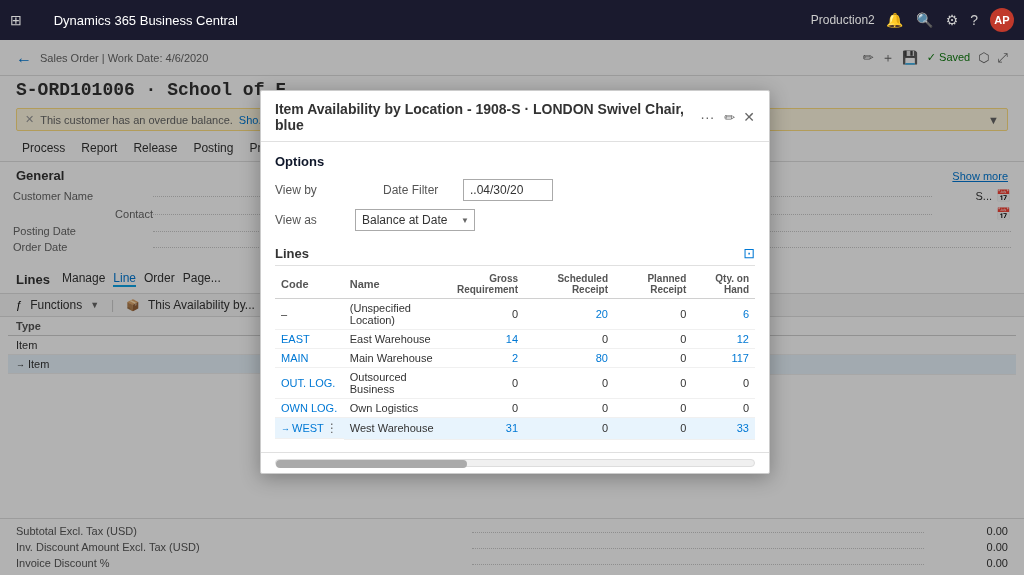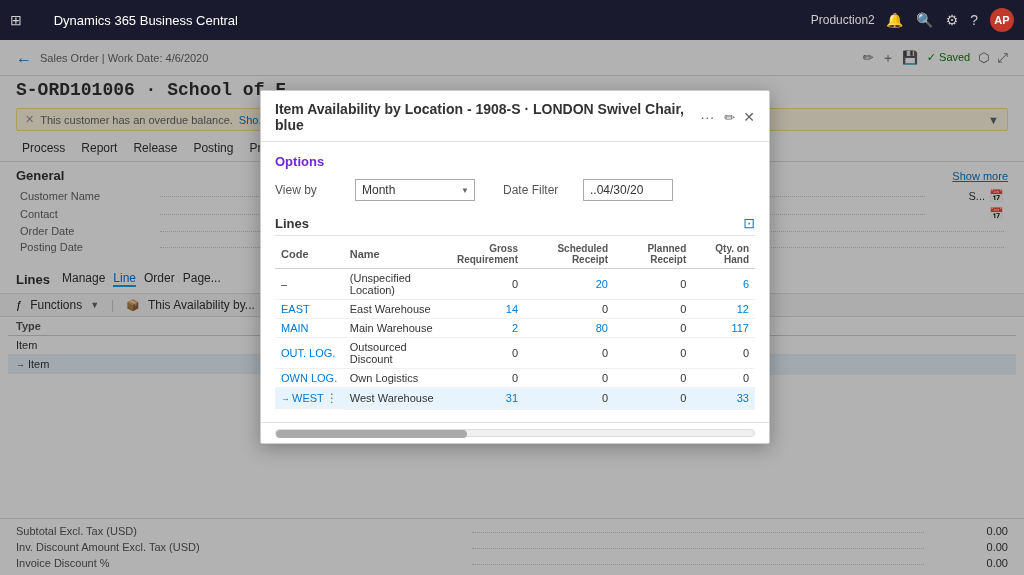--- a/index.html
+++ b/index.html
@@ -96,21 +96,21 @@
       align-items: center;
       padding: 10px 14px 8px;
       border-bottom: 1px solid #e0e0e0;
     }
     .dialog-title { font-size: 14px; font-weight: 600; color: #333; flex: 1; }
     .dialog-header-actions { display: flex; gap: 8px; align-items: center; margin-left: auto; }
     .dialog-header-actions span { color: #666; cursor: pointer; font-size: 14px; }
 
     .dialog-body { padding: 12px 14px; }
 
-    .options-title { font-size: 13px; font-weight: 600; color: #6d28d9; margin-bottom: 10px; }
+    .options-title { font-size: 13px; font-weight: 600; color: #0f172a; margin-bottom: 10px; }
 
     .options-row {
       display: flex;
       align-items: center;
       margin-bottom: 8px;
       gap: 0;
     }
     .options-row .opt-label { width: 80px; font-size: 12px; color: #555; }
     .opt-select {
       border: 1px solid #aaa;
@@ -294,39 +294,39 @@
     <span>Release</span>
     <span>Posting</span>
     <span>Prepa...</span>
   </div>
 
   <div style="display:flex; justify-content:space-between; align-items:center; padding:6px 16px 2px;">
     <span style="font-size:13px;font-weight:600;color:#333;">General</span>
     <span style="color:#0078d4;font-size:11px;cursor:pointer;text-decoration:underline;">Show more</span>
   </div>
 
-  <div style="padding:2px 20px;">
+  <div style="padding:2px 13px;">
     <div style="display:flex;align-items:center;padding:2px 0;">
       <span style="font-size:11px;color:#666;width:140px;">Customer Name</span>
       <span style="flex:1;border-bottom:1px dotted #ccc;height:1px;"></span>
       <span style="font-size:11px;color:#333;width:60px;text-align:right;">S...</span>
       <span style="font-size:12px;color:#666;margin-left:4px;">📅</span>
     </div>
     <div style="display:flex;align-items:center;padding:2px 0;">
-      <span style="font-size:11px;color:#666;width:140px;">Contact</span>
+      <span style="font-size:11px;color:#666;width:140px;text-align:right;">Contact</span>
       <span style="flex:1;border-bottom:1px dotted #ccc;height:1px;"></span>
       <span style="font-size:11px;color:#333;width:60px;text-align:right;"></span>
       <span style="font-size:12px;color:#666;margin-left:4px;">📅</span>
     </div>
     <div style="display:flex;align-items:center;padding:2px 0;">
+      <span style="font-size:11px;color:#666;width:140px;">Posting Date</span>
+      <span style="flex:1;border-bottom:1px dotted #ccc;height:1px;"></span>
+    </div>
+    <div style="display:flex;align-items:center;padding:2px 0;">
       <span style="font-size:11px;color:#666;width:140px;">Order Date</span>
-      <span style="flex:1;border-bottom:1px dotted #ccc;height:1px;"></span>
-    </div>
-    <div style="display:flex;align-items:center;padding:2px 0;">
-      <span style="font-size:11px;color:#666;width:140px;">Posting Date</span>
       <span style="flex:1;border-bottom:1px dotted #ccc;height:1px;"></span>
     </div>
   </div>
 
   <div class="bg-lines-bar">
     <span style="font-size:13px;font-weight:600;color:#333;">Lines</span>
     <div class="sub-menu">
       <span>Manage</span>
       <span style="color:#0078d4;border-bottom:2px solid #0ea5e9;">Line</span>
       <span>Order</span>
@@ -400,29 +400,32 @@
         <span style="font-size:13px;color:#666;">✏</span>
         <span style="font-size:14px;color:#666;">✕</span>
       </div>
     </div>
 
     <div class="dialog-body">
       <div class="options-title">Options</div>
 
       <div class="options-row">
         <span class="opt-label">View by</span>
-        <div class="select-wrapper">
-          <select class="opt-select">
-            <option>Month</option>
-          </select>
-        </div>
         <span class="opt-date-label">Date Filter</span>
         <input type="text" class="opt-date-input" value="..04/30/20" style="">
       </div>
 
+      <div class="options-row">
+        <span class="opt-label">View as</span>
+        <div class="select-wrapper">
+          <select class="opt-select">
+            <option>Balance at Date</option>
+          </select>
+        </div>
+      </div>
 
       <div class="lines-section">
         <div class="lines-header">
           <span class="lines-header-title">Lines</span>
           <span class="lines-header-icon">⊡</span>
         </div>
 
         <table class="data-table">
           <thead>
             <tr>
@@ -454,21 +457,21 @@
               <tr>
                 <td class="left code-link" style="color: rgb(0, 120, 212);">MAIN</td>
                 <td class="left">Main Warehouse</td>
                 <td style="color: rgb(0, 120, 212);">2</td>
                 <td style="color: rgb(0, 120, 212);">80</td>
                 <td>0</td>
                 <td style="color: rgb(0, 120, 212);">117</td>
               </tr>
               <tr>
                 <td class="left code-link" style="color: rgb(0, 120, 212);">OUT. LOG.</td>
-                <td class="left">Outsourced Discount</td>
+                <td class="left">Outsourced Business</td>
                 <td>0</td>
                 <td>0</td>
                 <td>0</td>
                 <td>0</td>
               </tr>
               <tr>
                 <td class="left code-link" style="color: rgb(0, 120, 212);">OWN LOG.</td>
                 <td class="left">Own Logistics</td>
                 <td>0</td>
                 <td>0</td>

